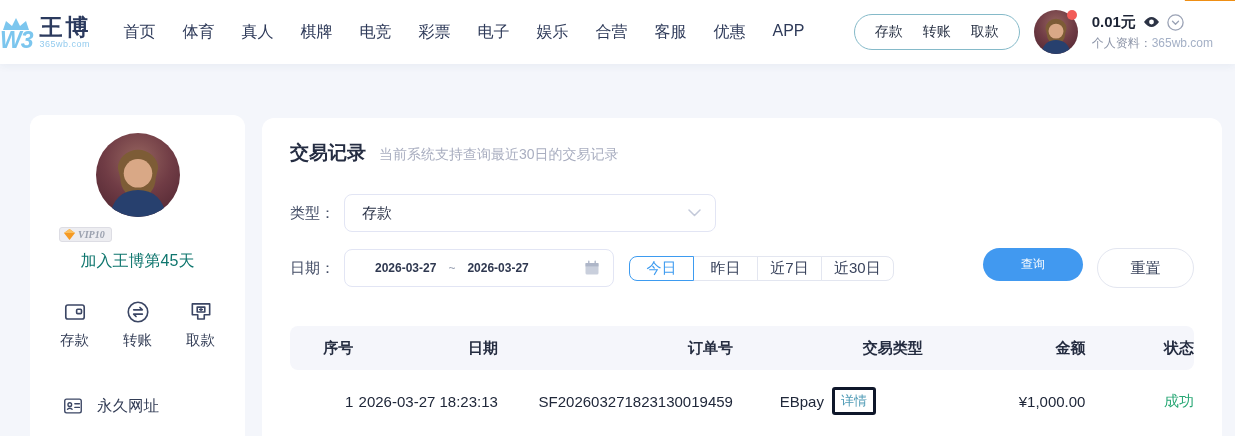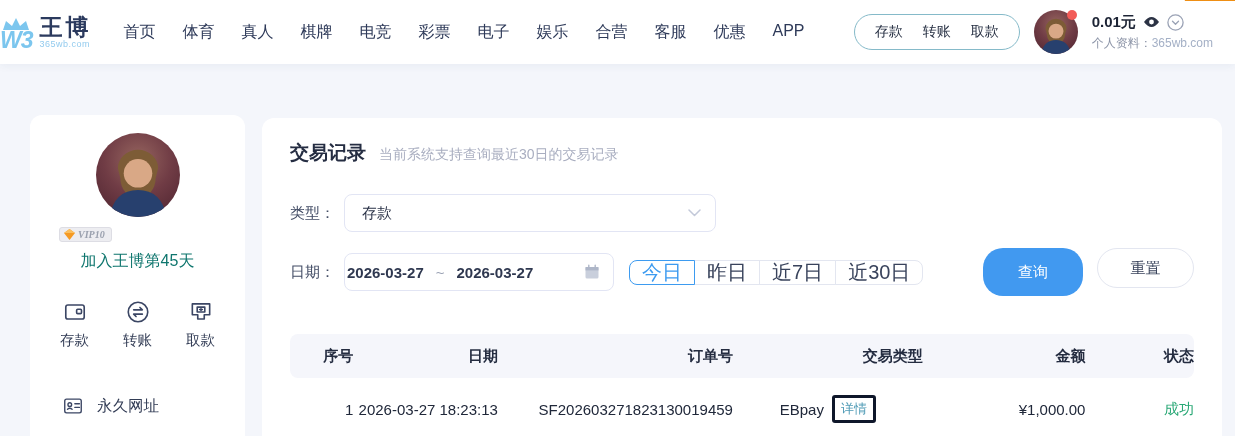--- a/index.html
+++ b/index.html
@@ -51,32 +51,32 @@
 .main-card { position:absolute; left:262px; top:118px; width:960px; height:360px; background:#fff; border-radius:12px; padding:22px 28px; }
 .title-row { display:flex; align-items:baseline; gap:13px; }
 .page-title { font-size:19px; font-weight:bold; color:#252d42; }
 .page-subtitle { font-size:14px; color:#a9aec0; }
 .frow { display:flex; align-items:center; margin-top:16px; }
 .frow.first { margin-top:28px; }
 .flabel { width:54px; font-size:15px; color:#424c65; flex:none; }
 .select-box { width:372px; height:38px; border:1px solid #e2e5f4; border-radius:8px; display:flex; align-items:center;
   justify-content:space-between; padding:0 14px 0 17px; font-size:15px; color:#2a3247; cursor:pointer; background:#fff; }
 .date-box { width:270px; height:38px; border:1px solid #e2e5f4; border-radius:8px; display:flex; align-items:center;
-  padding:0 13px 0 2px; font-size:15px; cursor:pointer; background:#fff; }
+  padding:0 13px 0 30px; font-size:12px; cursor:pointer; background:#fff; }
 .date-box .d { font-weight:bold; color:#2f3850; }
 .date-box .sep { margin:0 12px; color:#99a1b3; }
 .date-box .cal { margin-left:auto; display:flex; }
 .range-group { display:flex; margin-left:15px; }
 .range-btn { min-width:65px; height:25px; background:#fff; border:1px solid #e3e6f0; margin-left:-1px;
-  font-size:20px; color:#39435c; display:flex; align-items:center; justify-content:center; cursor:pointer; padding:0 12px; }
+  font-size:15px; color:#39435c; display:flex; align-items:center; justify-content:center; cursor:pointer; padding:0 12px; }
 .range-btn:first-child { border-radius:8px 0 0 8px; margin-left:0; }
 .range-btn:last-child { border-radius:0 8px 8px 0; }
 .range-btn.active { border-color:#3d9bf0; color:#3d9bf0; position:relative; z-index:1; }
 .action-btns { margin-left:auto; display:flex; gap:14px; }
-.btn-search { width:100px; height:48px; border-radius:20px; background:#4199f0; color:#fff; font-size:15px;
+.btn-search { width:100px; height:33px; border-radius:20px; background:#4199f0; color:#fff; font-size:12px;
   border:none; cursor:pointer; }
 .btn-reset { width:97px; height:40px; border-radius:20px; background:#fff; color:#3a445c; font-size:15px;
   border:1px solid #e3e6f0; cursor:pointer; }
 
 
 .table { margin-top:38px; }
 .t-grid { display:grid; grid-template-columns:7% 16% 26% 21% 18% 12%; align-items:center; text-align:right; }
 .t-head { height:44px; background:#f5f6fb; border-radius:8px; font-weight:bold; font-size:15px; color:#242c40; }
 .t-row { height:62px; font-size:15px; color:#20283a; }
 .type-cell { display:inline-flex; align-items:center; justify-content:center; gap:8px; }

